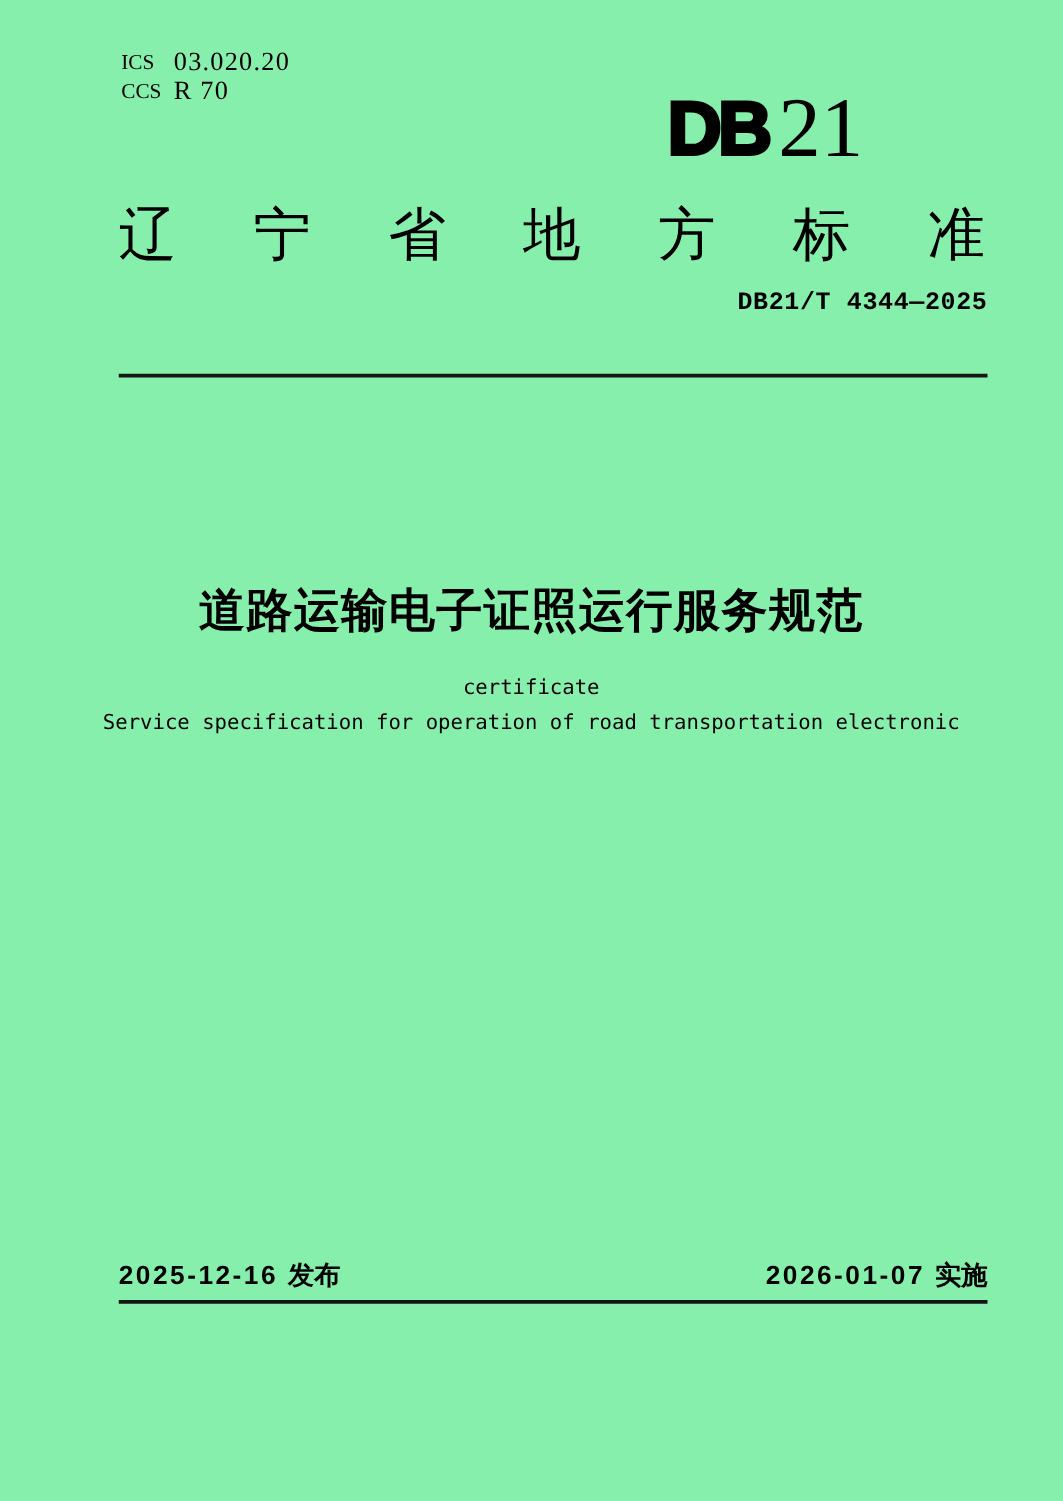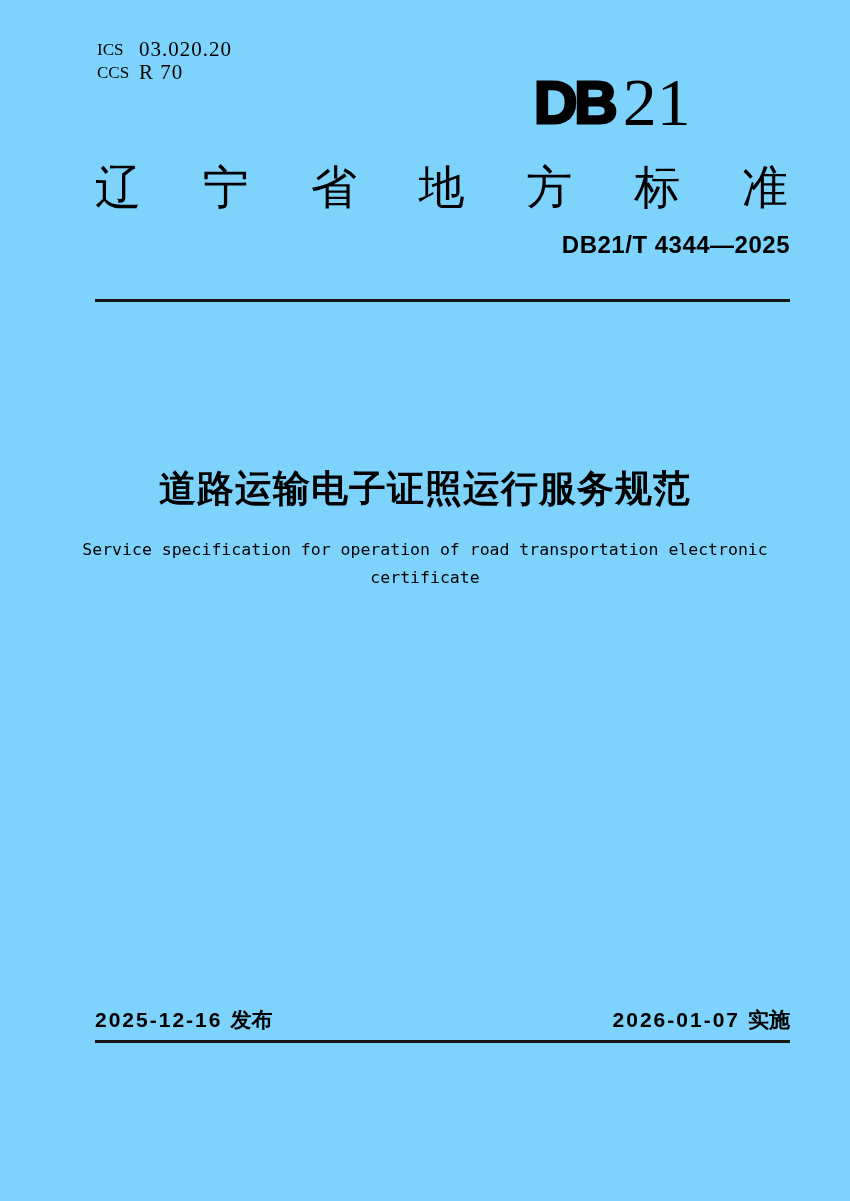--- a/index.html
+++ b/index.html
@@ -1,21 +1,21 @@
 <!DOCTYPE html>
 <html><head>
 <meta charset="utf-8">
 <style>
   html, body { margin: 0; padding: 0; background: #ffffff; }
   .page {
     position: relative;
     width: 850px;
     height: 1201px;
     margin: 0 auto;
-    background: #7dd3fc;
+    background: #86efac;
     color: #000;
     font-family: "Liberation Sans", sans-serif;
     overflow: hidden;
   }
 
   
   .codes {
     position: absolute;
     left: 97px;
     top: 38px;
@@ -68,23 +68,24 @@
     font-size: 46px;
     font-weight: 500;
     line-height: 1.1;
   }
 
   
   .std-number {
     position: absolute;
     right: 60px;
     top: 231px;
-    font-size: 24px;
+    font-size: 20px;
     font-weight: 600;
     letter-spacing: 0.5px;
+    font-family: Liberation Mono, monospace;
   }
 
   .rule {
     position: absolute;
     left: 95px;
     width: 695px;
     height: 3px;
     background: #161616;
   }
   .rule-top { top: 299px; }
@@ -170,22 +171,22 @@
       <span>准</span>
     </div>
 
   <div class="std-number">DB21/T 4344—2025</div>
 
   <div class="rule rule-top"></div>
 
   <h1 class="title-cn">道路运输电子证照运行服务规范</h1>
 
   <div class="title-en">
+    <div>certificate</div>
     <div>Service specification for operation of road transportation electronic</div>
-    <div>certificate</div>
   </div>
 
   <div class="dates">
     <div>
       <span class="date-num">2025-12-16</span><span>发布</span>
     </div>
     <div>
       <span class="date-num">2026-01-07</span><span>实施</span>
     </div>
   </div>

